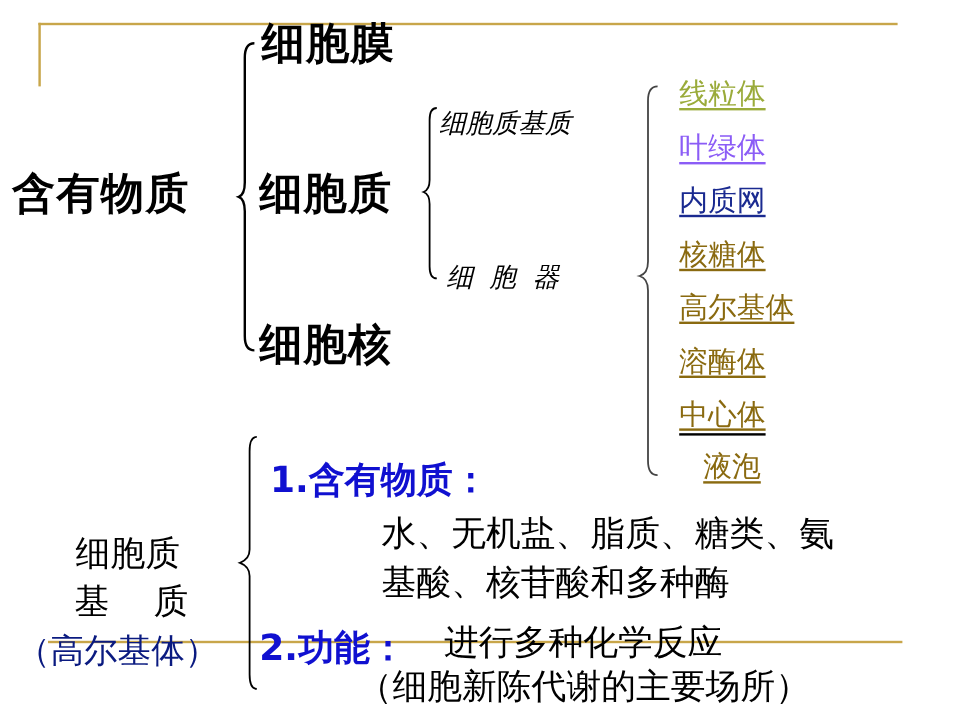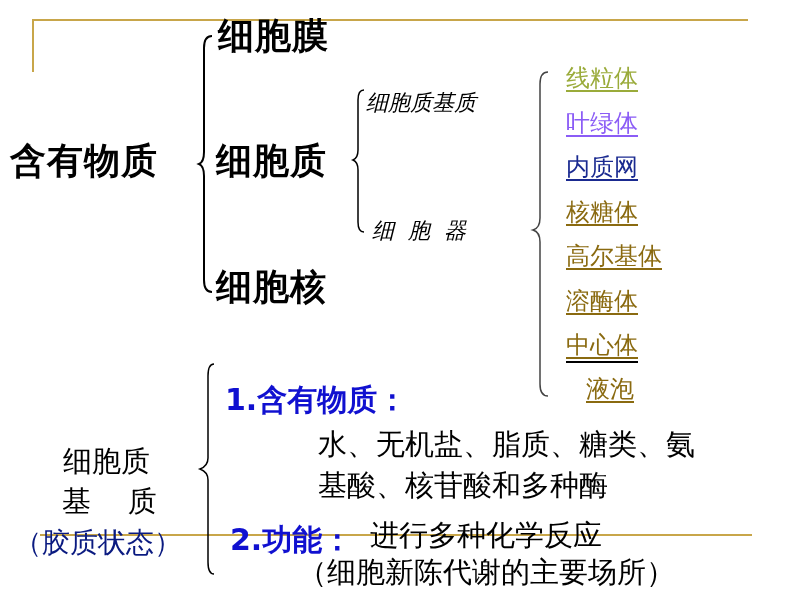--- a/index.html
+++ b/index.html
@@ -47,25 +47,25 @@
 <div class="abs org" style="left:566px; top:107px; color:#8b5cf6;">叶绿体</div>
 <div class="abs org" style="left:566px; top:151px; color:#1a2a90;">内质网</div>
 <div class="abs org" style="left:566px; top:196px; color:#8a6a10;">核糖体</div>
 <div class="abs org" style="left:566px; top:240px; color:#8a6a10;">高尔基体</div>
 <div class="abs org" style="left:566px; top:285px; color:#8a6a10;">溶酶体</div>
 <div class="abs org" style="left:566px; top:329px; color:#8a6a10; border-bottom:2px solid #000000; padding-left:0;">中心体</div>
 <div class="abs org" style="left:586px; top:373px; color:#8a6a10;">液泡</div>
 
 <div class="abs mid" style="left:63px; top:442px;">细胞质</div>
 <div class="abs mid" style="left:62px; top:482px; white-space:pre;">基    质</div>
-<div class="abs navy" style="left:14px; top:524px;">（胶质状态）</div>
+<div class="abs navy" style="left:14px; top:524px;">（高尔基体）</div>
 
 <svg class="bracket" style="left:198px; top:362px;" width="20" height="214">
   <path d="M16 2 Q10 2 10 14 L10 96 Q10 104 2 107 Q10 110 10 118 L10 200 Q10 212 16 212" fill="none" stroke="#000" stroke-width="1.5"></path>
 </svg>
 
 <div class="abs blue-head" style="left:225px; top:380px;">1.含有物质：</div>
 <div class="abs mid" style="left:318px; top:425px;">水、无机盐、脂质、糖类、氨</div>
 <div class="abs mid" style="left:318px; top:466px;">基酸、核苷酸和多种酶</div>
 
-<div class="abs blue-head" style="left:230px; top:520px;text-align:center;">2.功能：</div>
+<div class="abs blue-head" style="left:216px; top:520px;text-align:center;">2.功能：</div>
 <div class="abs mid" style="left:370px; top:516px;">进行多种化学反应</div>
 <div class="abs mid" style="left:298px; top:553px;">（细胞新陈代谢的主要场所）</div>
 
 </body></html>

